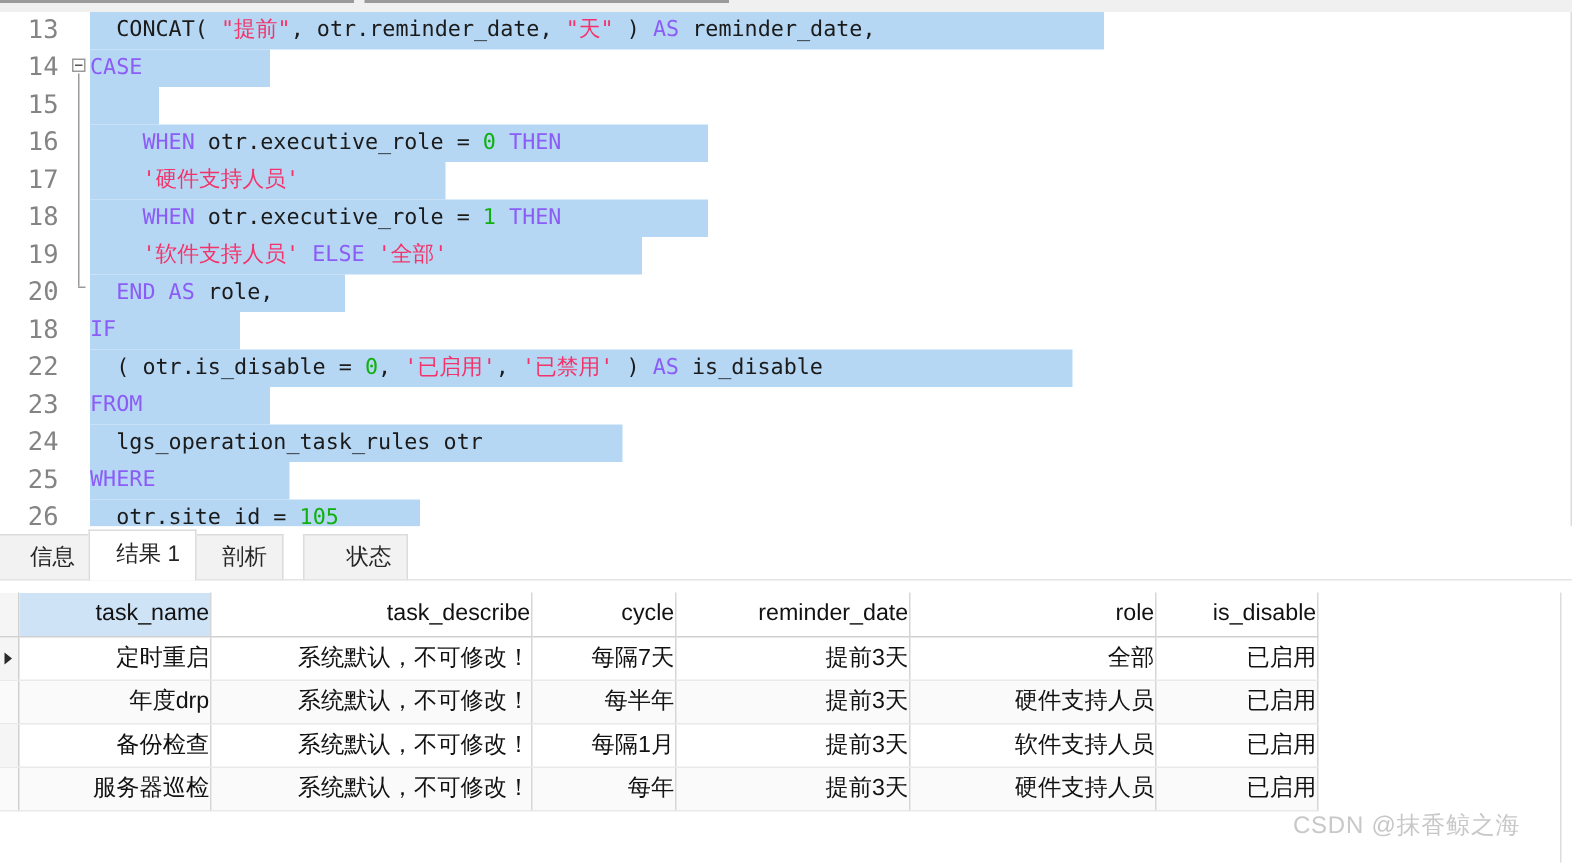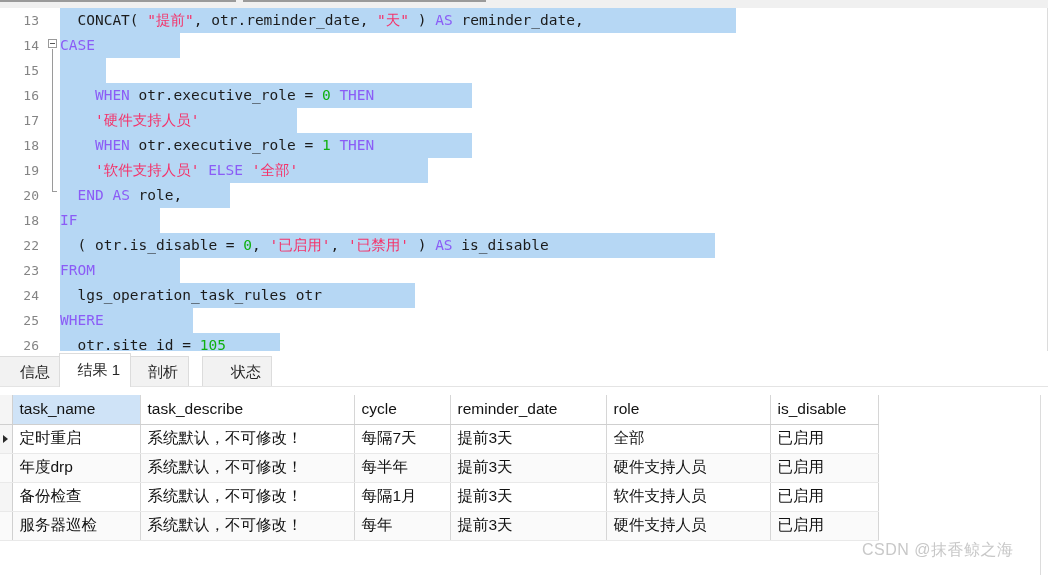--- a/index.html
+++ b/index.html
@@ -56,21 +56,21 @@
     width: 46px;
     height: 343px;
     background: #ffffff;
   }
   .gutter-line {
     height: 25px;
     line-height: 25px;
     text-align: right;
     padding-right: 7px;
     font-family: "DejaVu Sans Mono", "Liberation Mono", monospace;
-    font-size: 13px;
+    font-size: 17px;
     color: #848484;
     box-sizing: border-box;
   }
 
   
   .foldcol {
     position: absolute;
     top: 0; left: 46px;
     width: 14px;
     height: 343px;
@@ -203,21 +203,21 @@
     border-collapse: collapse;
     table-layout: fixed;
     font-size: 15.5px;
     color: #121212;
   }
   table.g th, table.g td {
     border-right: 1px solid #d6d6d6;
     border-bottom: 1px solid #e9e9e9;
     padding: 0 0 0 7px;
     height: 29px;
-    text-align: left;
+    text-align: right;
     font-weight: normal;
     white-space: nowrap;
     overflow: hidden;
     box-sizing: border-box;
   }
   table.g th {
     background: #ffffff;
     border-bottom: 1px solid #cfcfcf;
   }
   table.g th.hsel {

